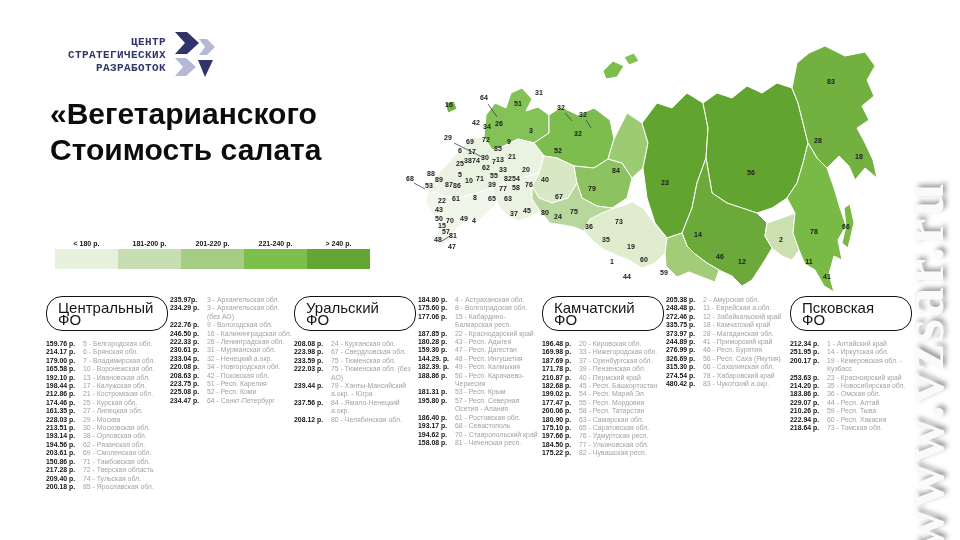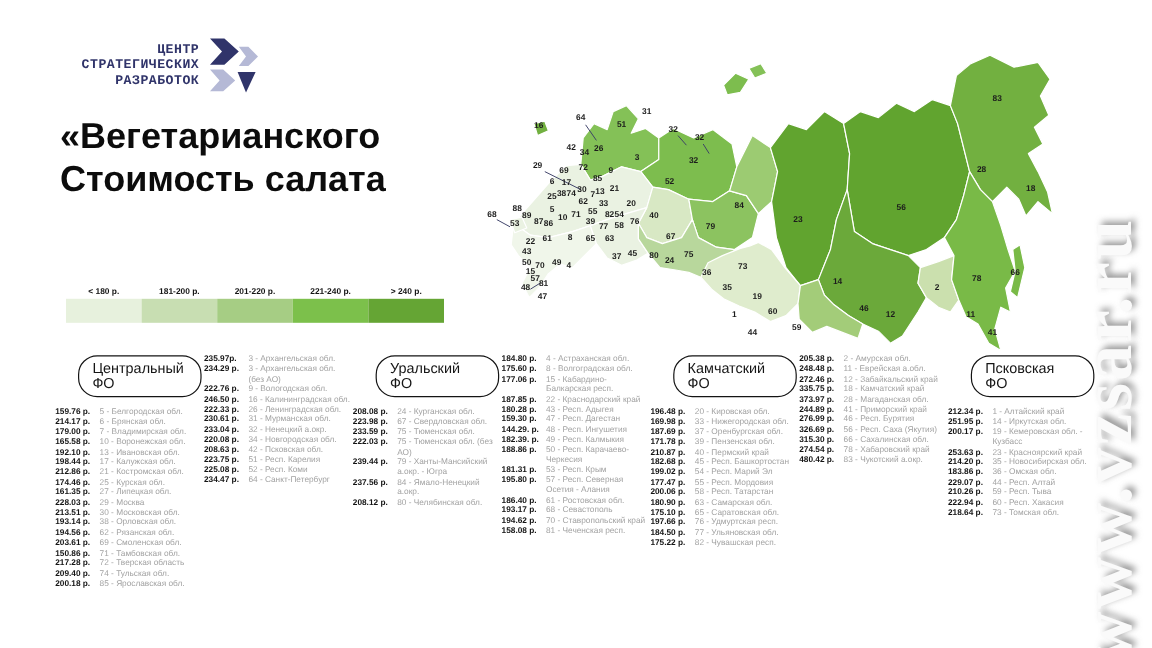--- a/index.html
+++ b/index.html
@@ -20,21 +20,21 @@
   
   .map{position:absolute;left:398px;top:8px;}
   .map polygon{stroke:#fff;stroke-width:1;stroke-linejoin:round;}
   .map-num{font-size:7px;font-weight:700;fill:#1c1c1c;text-anchor:middle;}
   .leader{stroke:#3b3f66;stroke-width:.8;}
   
   .districts{position:absolute;left:46px;top:296px;display:flex;gap:2px;}
   .district-column{width:122px;}
   .col-header{height:44px;}
   .pill{display:inline-block;border:1.6px solid #141414;border-radius:16px;padding:5px 11px;
-        font-size:12px;color:#161616;line-height:11.5px;max-width:104px;background:#fff;margin-left:19px;}
+        font-size:15px;color:#161616;line-height:11.5px;max-width:104px;background:#fff;}
   .entry{display:flex;font-size:6.9px;line-height:8.4px;}
   .price{flex:0 0 37px;width:37px;font-weight:700;color:#141414;}
   .region{flex:1;color:#a2a2a2;}
   
   .watermark{position:absolute;left:728px;top:330px;width:395px;height:74px;
              transform:rotate(-90deg);text-align:center;z-index:50;pointer-events:none;
              font-family:"Liberation Serif",serif;font-size:60px;font-weight:700;letter-spacing:2px;
              color:#fafafa;text-shadow:3px 3px 5px rgba(90,90,90,.6);}
 </style>
 </head>

